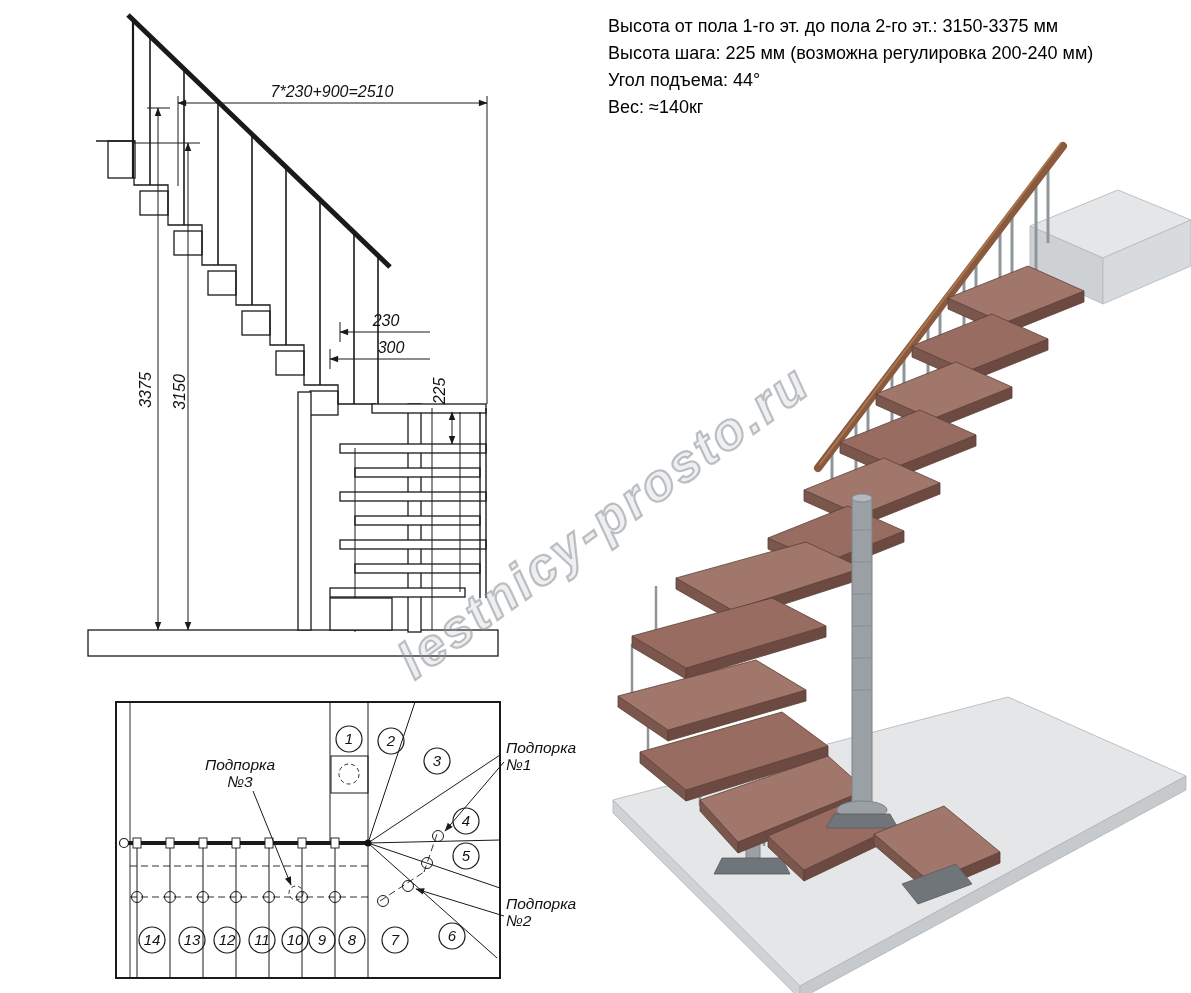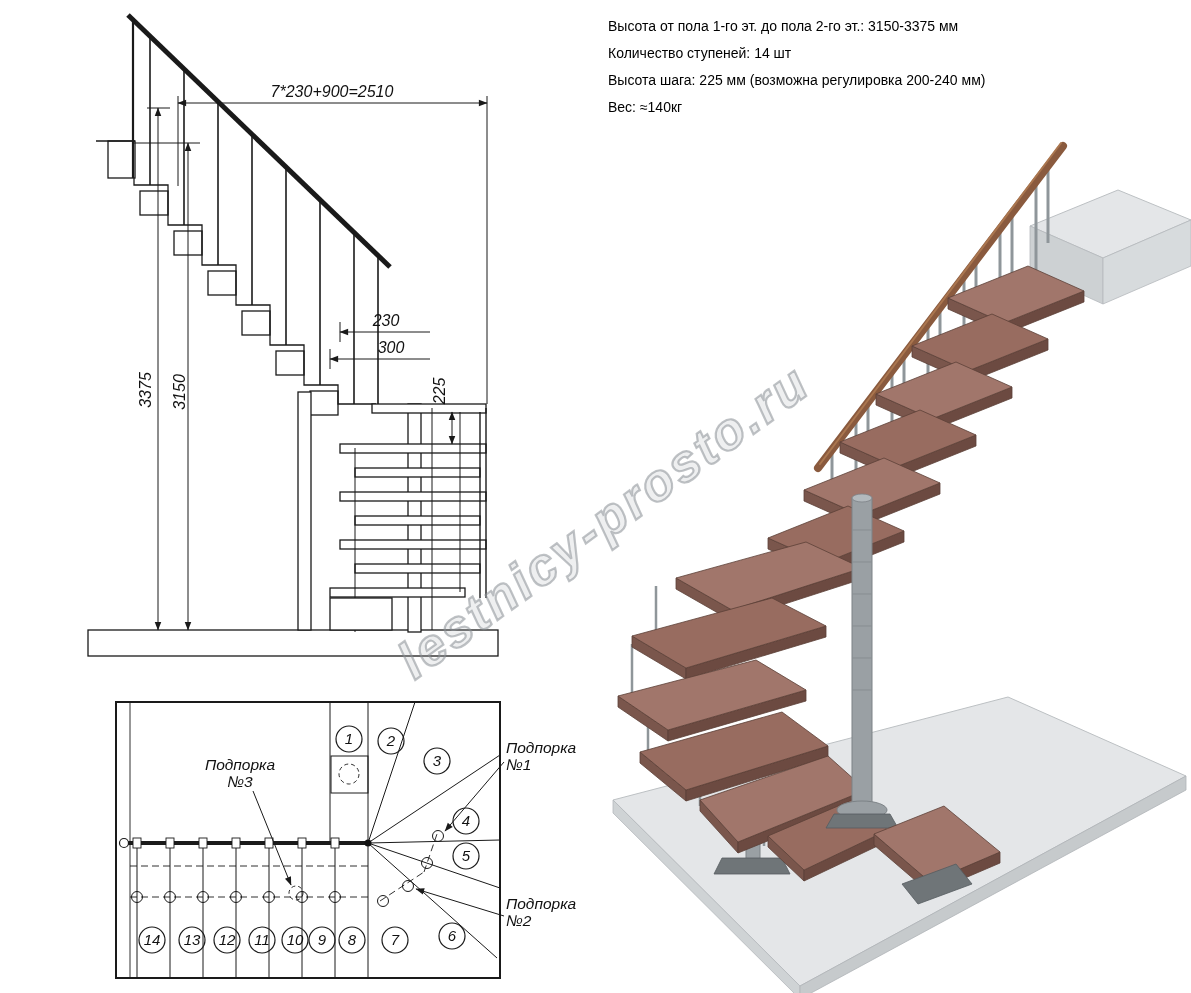--- a/index.html
+++ b/index.html
@@ -1,37 +1,37 @@
 <!DOCTYPE html>
 <html><head>
 <meta charset="utf-8">
 <style>
   *{margin:0;padding:0;box-sizing:border-box}
   html,body{width:1191px;height:993px}
   body{position:relative;background:#fff;font-family:"Liberation Sans",sans-serif;overflow:hidden;color:#000}
   svg.scene{position:absolute;left:0;top:0;z-index:1}
-  .specs{position:absolute;left:608px;top:13px;z-index:3;font-size:14px;line-height:27px;white-space:nowrap}
+  .specs{position:absolute;left:608px;top:13px;z-index:3;font-size:18px;line-height:27px;white-space:nowrap}
   .watermark{
     position:absolute;left:404px;top:636px;z-index:4;
     transform:rotate(-36deg);transform-origin:0 50%;
     font-style:italic;font-weight:bold;font-size:52px;letter-spacing:3px;white-space:nowrap;
     color:rgba(160,165,170,0.18);-webkit-text-stroke:2.2px rgba(138,144,150,0.55);
     pointer-events:none}
   .dim{font-style:italic;font-size:16px;fill:#111}
   .lbl{font-style:italic;font-size:15.5px;fill:#111}
   .num{font-style:italic;font-size:15px;fill:#111}
   text{font-family:"Liberation Sans",sans-serif}
 </style>
 </head>
 <body>
 
 <div class="specs">
   <div>Высота от пола 1-го эт. до пола 2-го эт.: 3150-3375 мм</div>
-  <div>Количество ступеней: 14 шт</div>
   <div>Высота шага: 225 мм (возможна регулировка 200-240 мм)</div>
+  <div>Угол подъема: 44°</div>
   <div>Вес: ≈140кг</div>
 </div>
 
 <div class="watermark">lestnicy-prosto.ru</div>
 
 <svg class="scene" width="1191" height="993" viewBox="0 0 1191 993">
   <defs>
     <marker id="arr" viewBox="0 0 10 10" refX="9" refY="5" markerWidth="11" markerHeight="9" orient="auto-start-reverse">
       <path d="M0,1.4 L9.6,5 L0,8.6 z" fill="#1a1a1a"></path>
     </marker>

